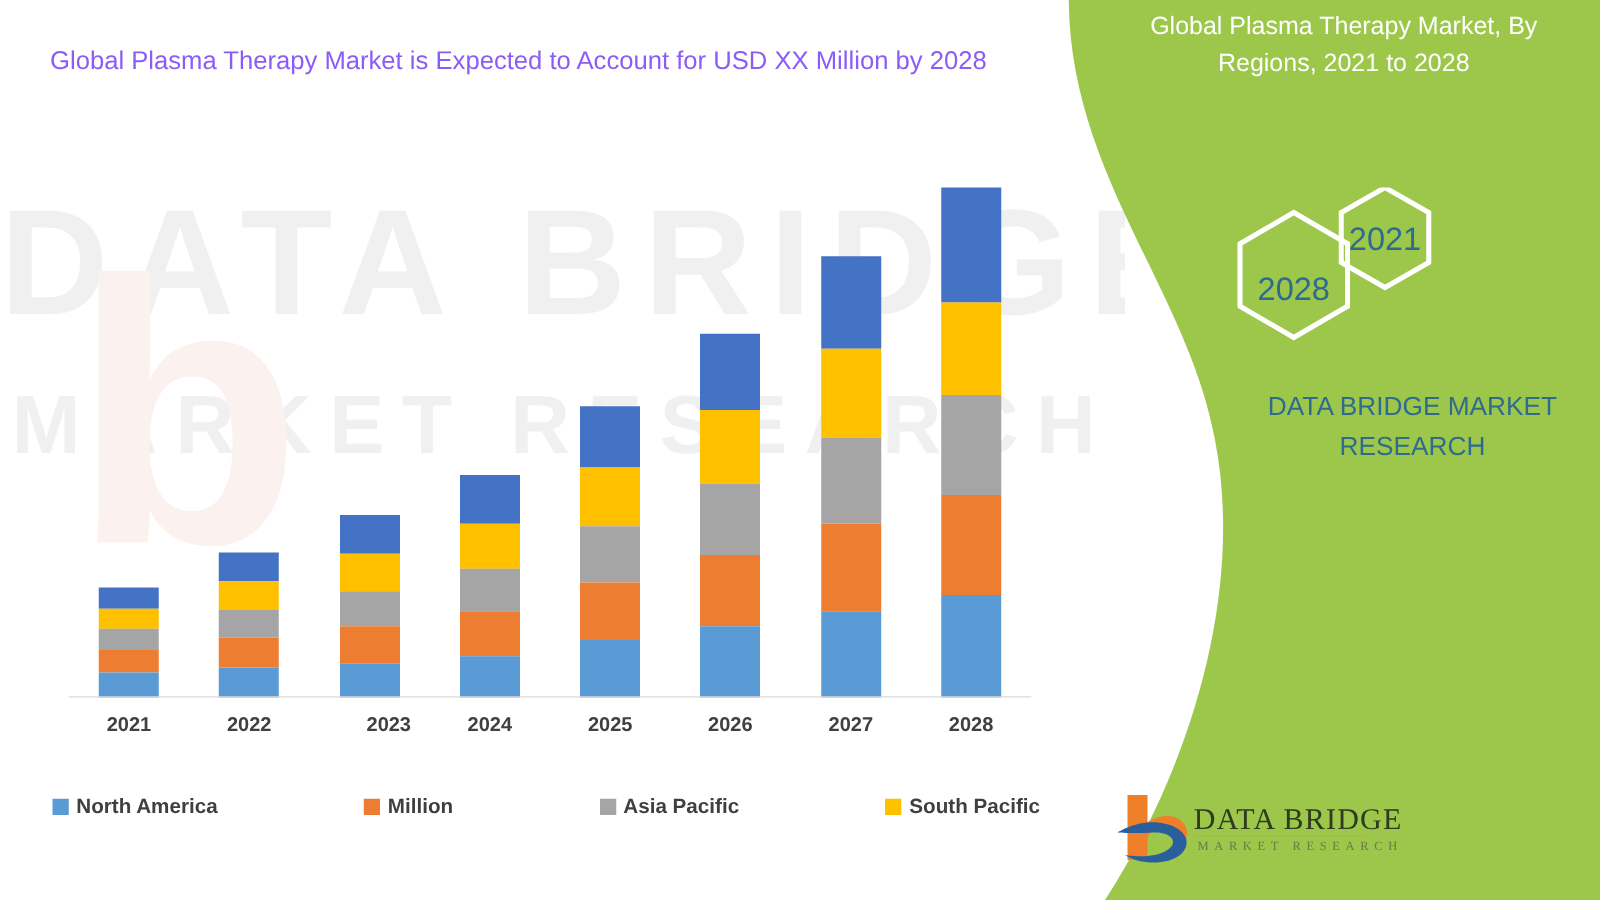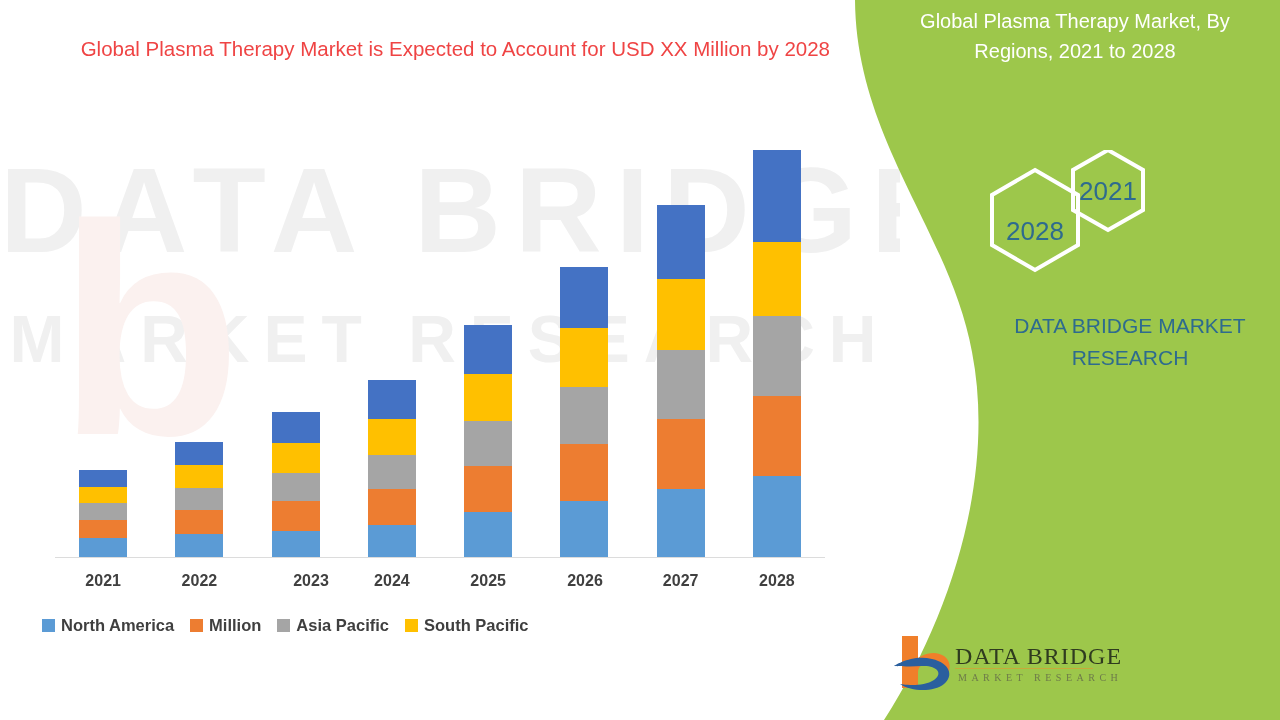--- a/index.html
+++ b/index.html
@@ -8,21 +8,21 @@
 
   
   #green-panel{position:absolute;left:0;top:0;width:1280px;height:720px;
       pointer-events:none;}
   #green-panel svg{display:block;}
 
   
   #chart-panel{position:absolute;left:0;top:0;width:860px;height:720px;}
 
   #chart-title{position:absolute;left:40px;top:34px;width:790px;
-      text-align:right;color:#ef4444;font-size:20.5px;line-height:30px;
+      text-align:left;color:#8b5cf6;font-size:20.5px;line-height:30px;
       font-family:"Liberation Sans",sans-serif;}
 
   
   #watermark{position:absolute;left:0;top:150px;width:900px;height:360px;
       overflow:hidden;}
   .wm-line{text-align:center;color:#f0f0f0;font-weight:bold;
       letter-spacing:14px;line-height:1;white-space:nowrap;}
   #wm-top{font-size:120px;}
   #wm-bot{font-size:66px;margin-top:36px;}
   #wm-b{position:absolute;left:58px;top:30px;font-size:300px;color:#fbf1ef;
@@ -31,22 +31,22 @@
   
   #plot{position:absolute;left:55px;top:120px;width:770px;height:438px;}
   #axis-line{position:absolute;left:55px;top:557px;width:770px;height:1px;
       background:#dcdcdc;}
   .bar-group{position:absolute;bottom:0;width:48px;}
   .seg{width:100%;display:block;}
   .xtick{position:absolute;top:572px;width:96px;text-align:center;
       font-size:16px;font-weight:bold;color:#404040;}
 
   
-  #legend{position:absolute;left:42px;top:616px;width:790px;
-      display:flex;justify-content:flex-start;align-items:center;gap:16px;}
+  #legend{position:absolute;left:42px;top:636px;width:790px;
+      display:flex;justify-content:space-between;align-items:center;gap:16px;}
   .legend-item{display:flex;align-items:center;gap:6px;}
   .legend-swatch{width:13px;height:13px;display:block;}
   .legend-label{font-size:16.5px;color:#3f3f3f;font-weight:bold;
       white-space:nowrap;}
 
   
   #panel-title{position:absolute;left:880px;top:6px;width:390px;
       text-align:center;color:#ffffff;font-size:20px;line-height:30px;}
 
   #hexes{position:absolute;left:975px;top:150px;width:200px;height:130px;}
@@ -133,21 +133,21 @@
         <div class="seg" title="North America 2028: 75" style="background: rgb(91, 155, 213); height: 82.125px;"></div>
       </div>
     </div>
   <div id="axis-line"></div>
   <div id="xticks">
       <div class="xtick" style="left: 55.125px;">2021</div>
       <div class="xtick" style="left: 151.375px;">2022</div>
       <div class="xtick" style="left: 263px;">2023</div>
       <div class="xtick" style="left: 343.875px;">2024</div>
       <div class="xtick" style="left: 440.125px;">2025</div>
-      <div class="xtick" style="left: 537px;">2026</div>
+      <div class="xtick" style="left: 506px; text-align: right;">2026</div>
       <div class="xtick" style="left: 632.625px;">2027</div>
       <div class="xtick" style="left: 728.875px;">2028</div>
     </div>
   <div id="legend">
       <div class="legend-item">
         <span class="legend-swatch" style="background: rgb(91, 155, 213);"></span>
         <span class="legend-label">North America</span>
       </div>
       <div class="legend-item">
         <span class="legend-swatch" style="background: rgb(237, 125, 49);"></span>

